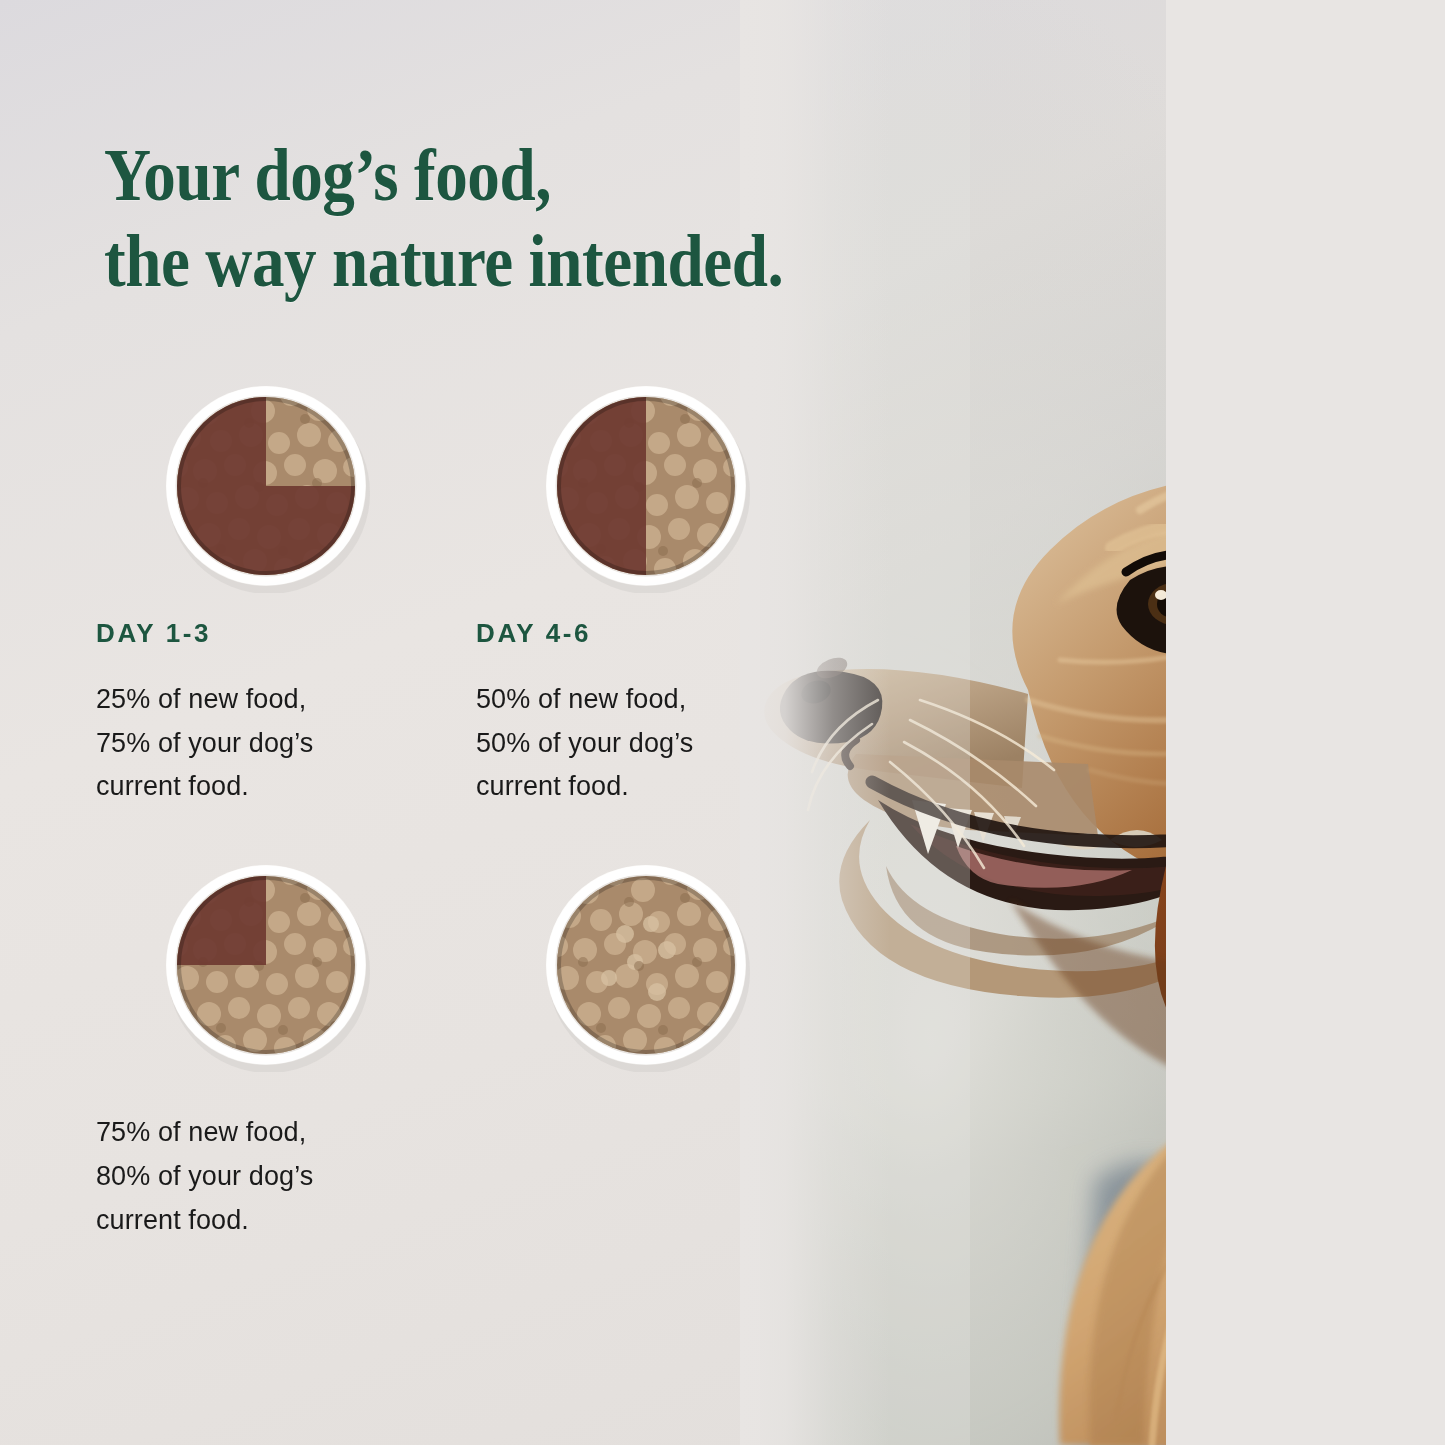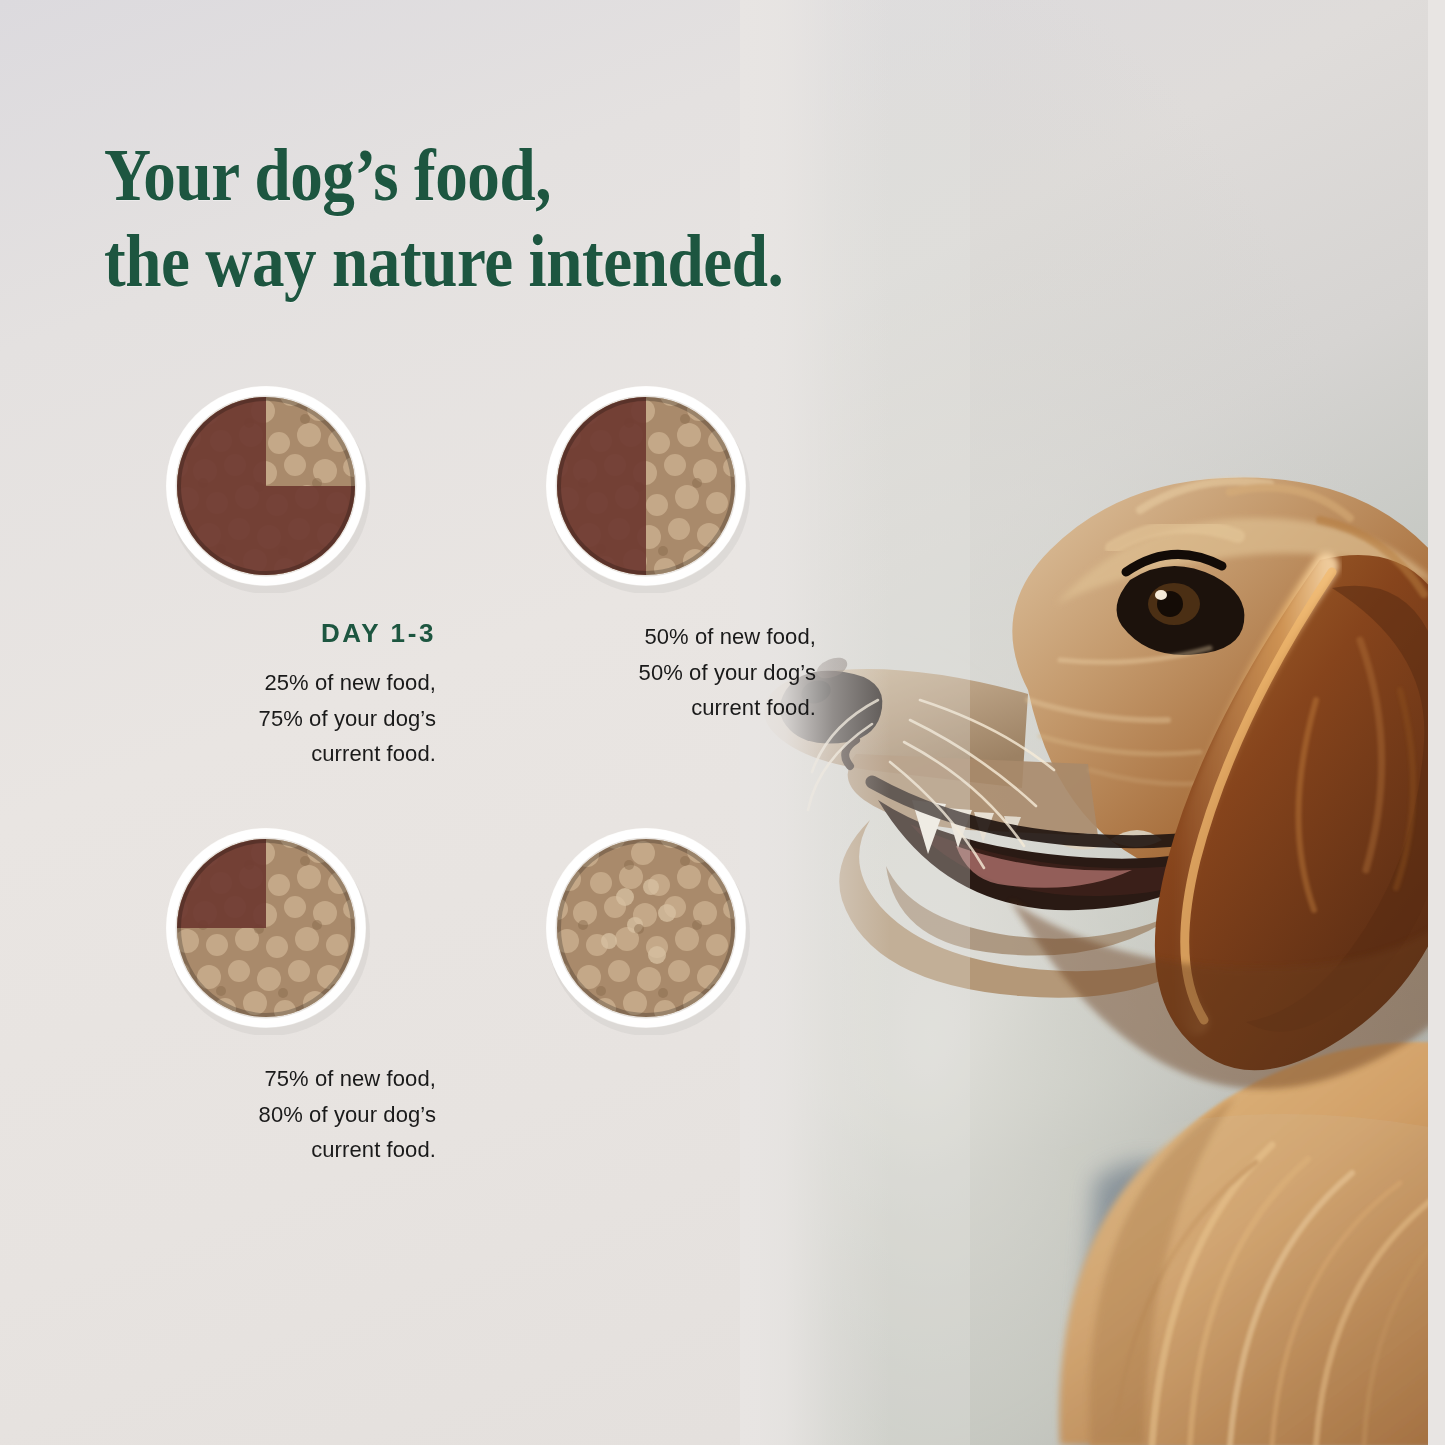--- a/index.html
+++ b/index.html
@@ -6,21 +6,21 @@
   html,body { width:1445px; height:1445px; overflow:hidden; }
   body {
     font-family:"Liberation Sans", sans-serif;
     background:#e8e5e3;
     position:relative;
   }
 
   
   #canvas {
     position:absolute; inset:0;
-    width:1428px; height:1445px;
+    width:1166px; height:1445px;
     overflow:hidden;
     background:
       linear-gradient(160deg,#dcdade 0%, #e4e1e0 18%, #e9e5e2 42%, #e7e3e0 66%, #e2dedb 100%);
   }
 
   
   #photo {
     position:absolute;
     left:760px; top:0;
     width:685px; height:1445px;
@@ -55,43 +55,43 @@
   
   #steps {
     position:absolute;
     left:96px; top:372px;
     width:720px;
     display:grid;
     grid-template-columns:340px 340px;
     column-gap:40px;
     row-gap:42px;
   }
-  .step { width:340px; text-align:right; }
+  .step { width:340px; text-align:left; }
 
   .bowl-wrap {
     width:340px; height:228px;
     display:flex; align-items:center; justify-content:center;
   }
   .bowl {
     position:relative;
     width:214px; height:214px;
   }
 
   .step-label {
     margin-top:20px;
     color:#1d5640;
     font-size:26px;
     font-weight:700;
     letter-spacing:2.6px;
     line-height:1;
   }
   .step-body {
-    margin-top:19px;
+    margin-top:32px;
     color:#1a1a1a;
-    font-size:22px;
+    font-size:27px;
     line-height:1.62;
     font-weight:400;
     white-space:pre-line;
     letter-spacing:.1px;
   }
 
   
   .bowl svg { display:block; width:214px; height:214px; }
 </style>
 </head>
@@ -488,20 +488,21 @@
                   <circle cx="176" cy="168" r="5"></circle>
               </g>
 
               <rect x="0" y="0" width="107" height="214" fill="#6f3a32" opacity="0.93"></rect>
               <circle cx="107" cy="107" r="90" fill="none" stroke="#000" stroke-opacity="0.22" stroke-width="10"></circle>
             </g>
             <circle cx="107" cy="107" r="95" fill="none" stroke="#ffffff" stroke-width="9" opacity="0.95"></circle>
           </svg>
         </div>
       </div>
+      <div class="step-label">DAY 4-6</div>
       <div class="step-body">50% of new food,
 50% of your dog’s
 current food.</div>
     </div>
 
     <div class="step">
       <div class="bowl-wrap">
         <div class="bowl">
           <svg viewBox="0 0 214 214" xmlns="http://www.w3.org/2000/svg">
             <defs>

